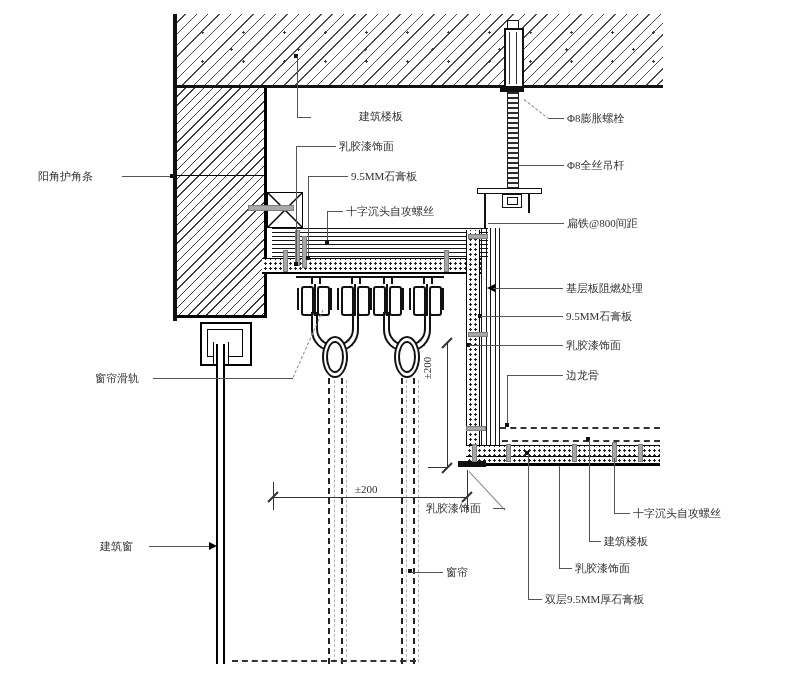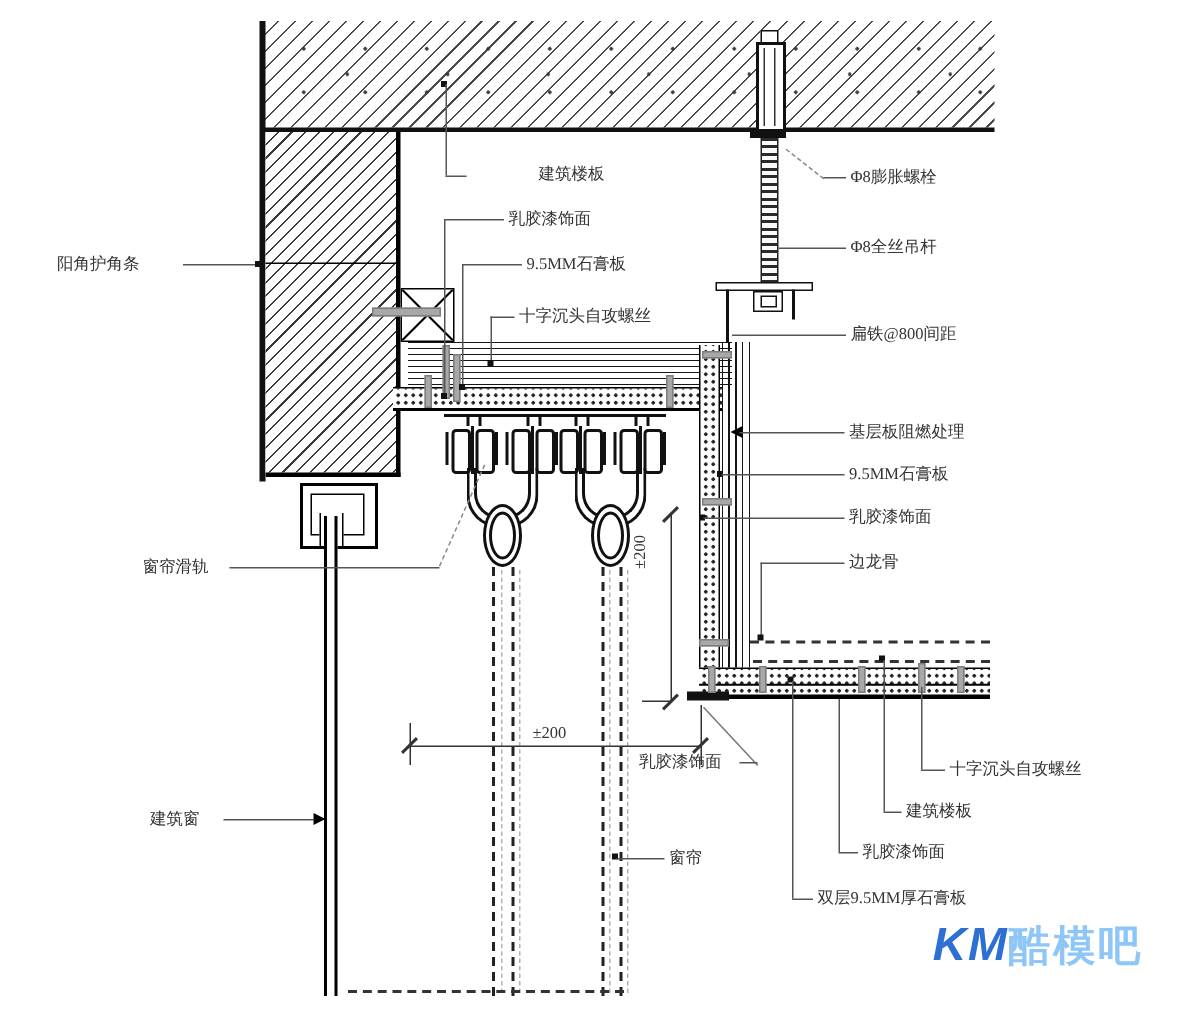--- a/index.html
+++ b/index.html
@@ -259,18 +259,15 @@
   <div class="vl" style="left:559px;top:466px;height:102px;"></div>
   <div class="hl" style="left:559px;top:568px;width:13px;"></div>
   <div class="lbl" style="left:575px;top:562px;">乳胶漆饰面</div>
 
   <div class="dot" style="left:525px;top:451px;"></div>
   <div class="vl" style="left:528px;top:454px;height:145px;"></div>
   <div class="hl" style="left:528px;top:599px;width:14px;"></div>
   <div class="lbl" style="left:545px;top:593px;">双层9.5MM厚石膏板</div>
 
   <div class="logo">
-    <div>
-      <span class="logo-km">KM</span><span class="logo-name">酷模吧</span>
-    </div>
   </div>
 
 </div>
 
 </body></html>

